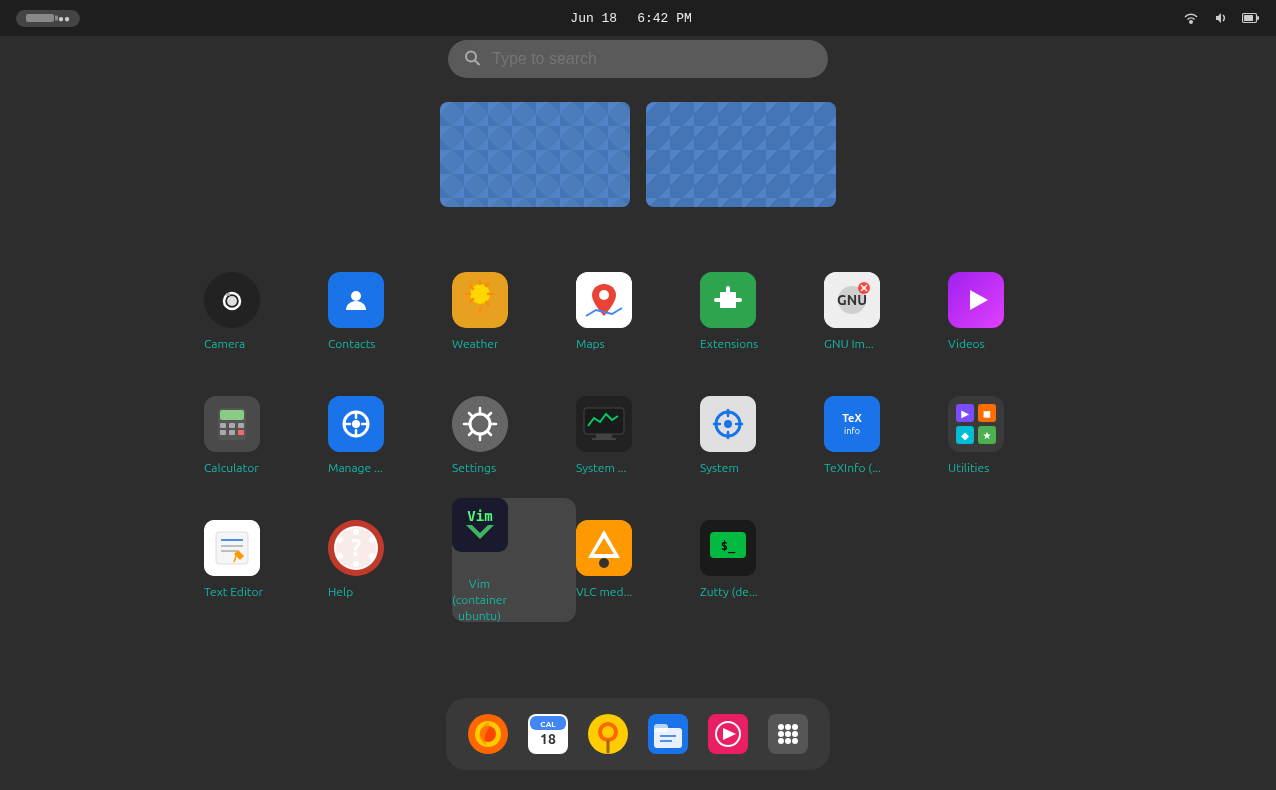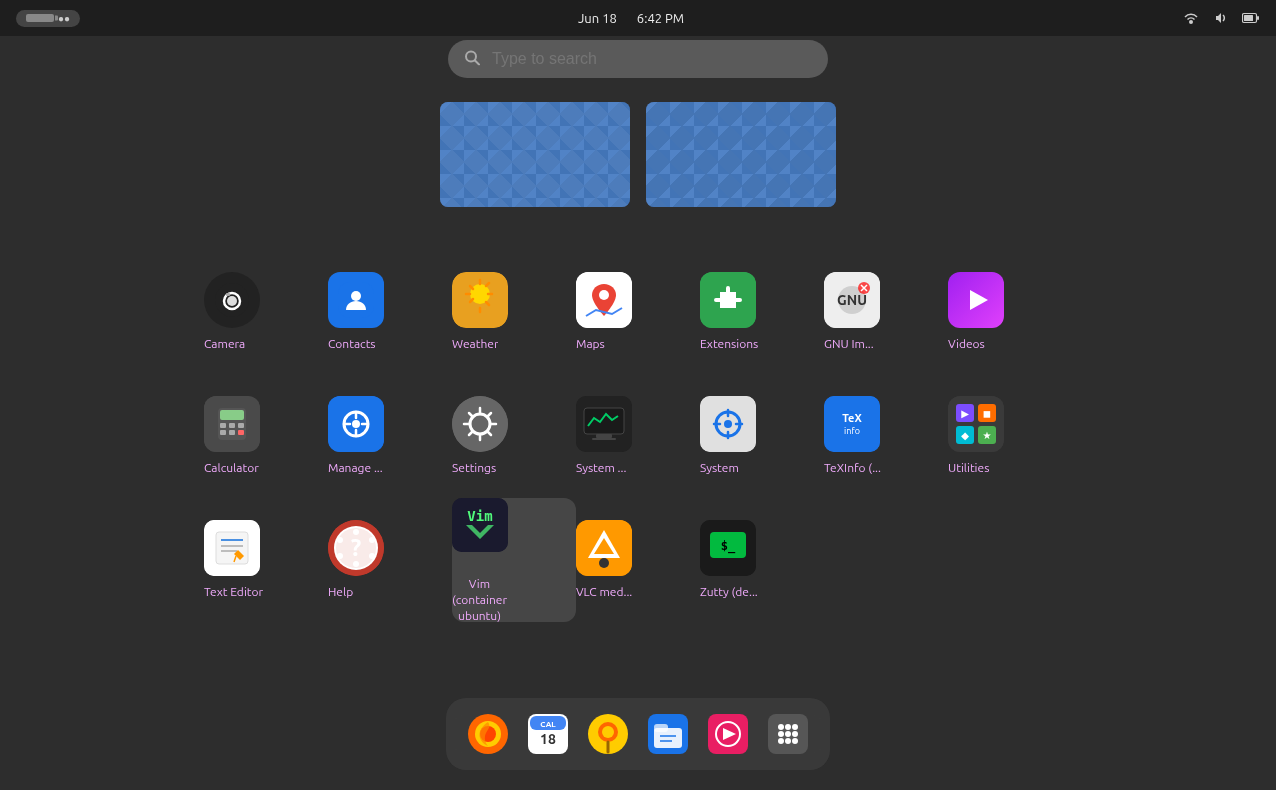--- a/index.html
+++ b/index.html
@@ -55,20 +55,21 @@
       width: 3px;
       height: 5px;
       background: #888;
       border-radius: 0 1px 1px 0;
     }
     .top-bar-center {
       font-size: 13px;
       color: #eee;
       display: flex;
       gap: 20px;
+      font-family: Liberation Mono, monospace;
     }
     .top-bar-right {
       display: flex;
       align-items: center;
       gap: 12px;
     }
     .top-icon {
       width: 18px;
       height: 18px;
       display: flex;
@@ -171,21 +172,21 @@
       border-radius: 14px;
       display: flex;
       align-items: center;
       justify-content: center;
       font-size: 32px;
       position: relative;
       overflow: hidden;
     }
     .app-label {
       font-size: 12px;
-      color: #f0abfc;
+      color: #14b8a6;
       text-align: center;
       max-width: 100px;
       line-height: 1.3;
       white-space: nowrap;
       overflow: hidden;
       text-overflow: ellipsis;
     }
 
     
     .icon-camera { background: #222; border-radius: 50%; width: 56px; height: 56px; }

